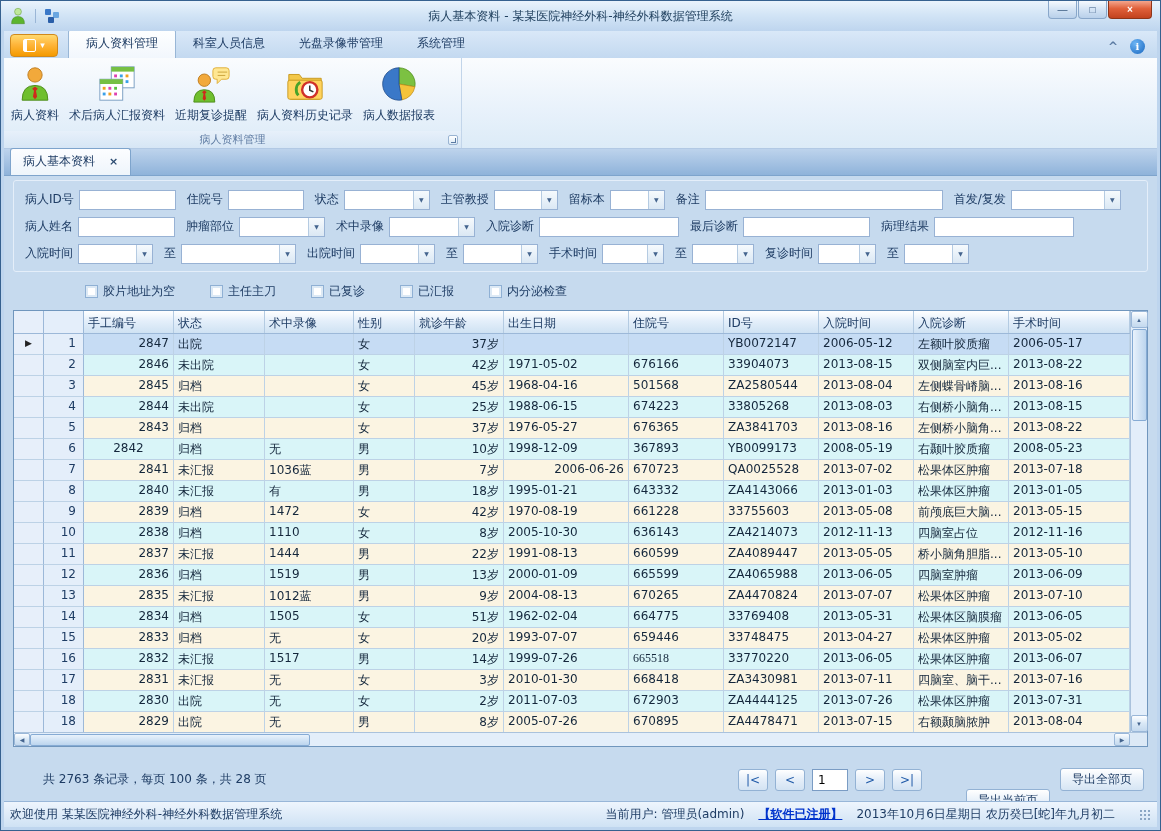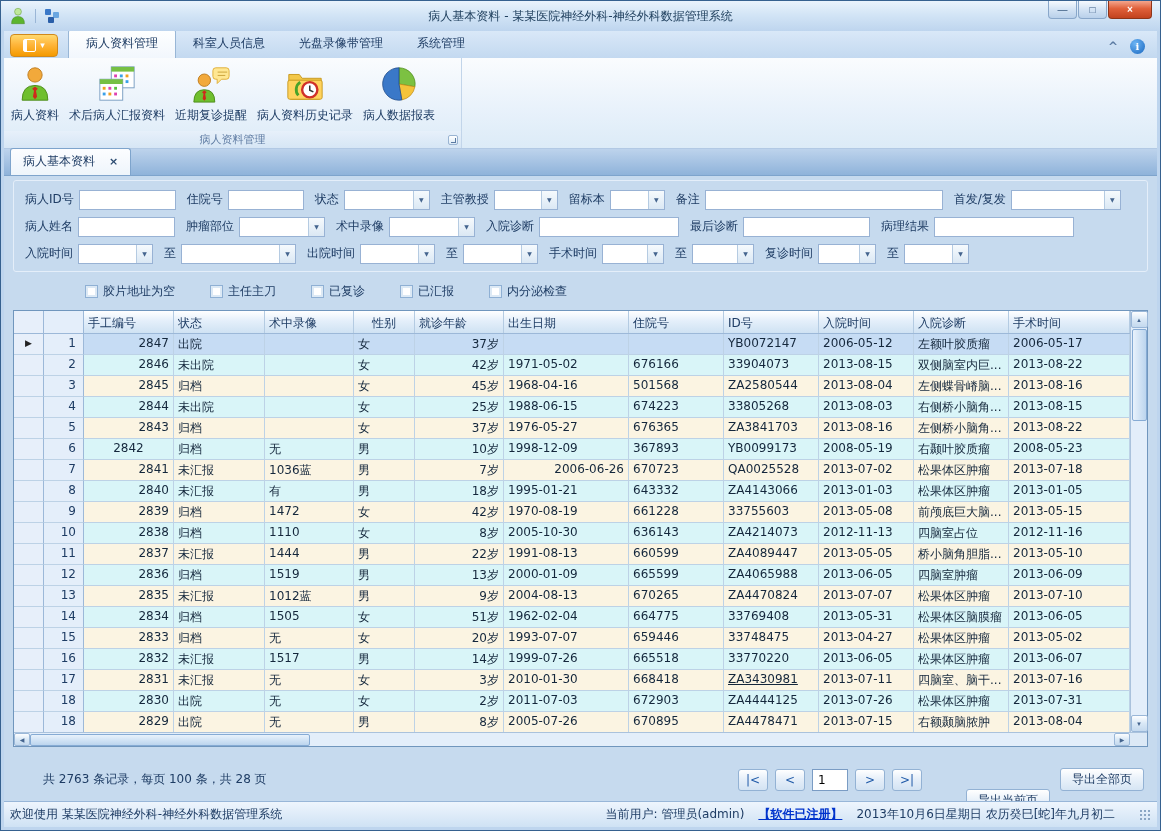--- a/index.html
+++ b/index.html
@@ -399,21 +399,21 @@
 
       <div class="table-box">
         <div class="tbl-main">
           <div class="tbl-grid">
             <div class="thead">
                 <div class="hcell selc" style="padding-top: 0px;"></div>
                 <div class="hcell numc"></div>
                 <div class="hcell" style="width: 90px; flex: 0 0 90px;">手工编号</div>
                 <div class="hcell" style="width: 91px; flex: 0 0 91px;">状态</div>
                 <div class="hcell" style="width: 89px; flex: 0 0 89px;">术中录像</div>
-                <div class="hcell" style="width: 61px; flex: 0 0 61px; text-align: center;">性别</div>
+                <div class="hcell" style="width: 61px; flex: 0 0 61px;">性别</div>
                 <div class="hcell" style="width: 89px; flex: 0 0 89px;">就诊年龄</div>
                 <div class="hcell" style="width: 125px; flex: 0 0 125px;">出生日期</div>
                 <div class="hcell" style="width: 95px; flex: 0 0 95px;">住院号</div>
                 <div class="hcell" style="width: 95px; flex: 0 0 95px;">ID号</div>
                 <div class="hcell" style="width: 95px; flex: 0 0 95px;">入院时间</div>
                 <div class="hcell" style="width: 95px; flex: 0 0 95px;">入院诊断</div>
                 <div class="hcell" style="flex: 1 1 0%;">手术时间</div>
               </div>
             <div>
                 <div class="trow sel">
@@ -643,37 +643,37 @@
                 </div>
                 <div class="trow cyan">
                   <div class="cell selc"></div>
                   <div class="cell numc">16</div>
                   <div class="cell datac" style="width: 90px; flex: 0 0 90px; text-align: right;">2832</div>
                   <div class="cell datac" style="width: 91px; flex: 0 0 91px;">未汇报</div>
                   <div class="cell datac" style="width: 89px; flex: 0 0 89px;">1517</div>
                   <div class="cell datac" style="width: 61px; flex: 0 0 61px;">男</div>
                   <div class="cell datac" style="width: 89px; flex: 0 0 89px; text-align: right;">14岁</div>
                   <div class="cell datac" style="width: 125px; flex: 0 0 125px;">1999-07-26</div>
-                  <div class="cell datac" style="width: 95px; flex: 0 0 95px;">665518</div>
+                  <div class="cell datac" style="width: 95px; flex: 0 0 95px; font-family: Liberation Serif, serif;">665518</div>
                   <div class="cell datac" style="width: 95px; flex: 0 0 95px;">33770220</div>
                   <div class="cell datac" style="width: 95px; flex: 0 0 95px;">2013-06-05</div>
                   <div class="cell datac" style="width: 95px; flex: 0 0 95px;">松果体区肿瘤</div>
                   <div class="cell datac" style="flex: 1 1 0%;">2013-06-07</div>
                 </div>
                 <div class="trow cream">
                   <div class="cell selc"></div>
                   <div class="cell numc">17</div>
                   <div class="cell datac" style="width: 90px; flex: 0 0 90px; text-align: right;">2831</div>
                   <div class="cell datac" style="width: 91px; flex: 0 0 91px;">未汇报</div>
                   <div class="cell datac" style="width: 89px; flex: 0 0 89px;">无</div>
                   <div class="cell datac" style="width: 61px; flex: 0 0 61px;">女</div>
                   <div class="cell datac" style="width: 89px; flex: 0 0 89px; text-align: right;">3岁</div>
                   <div class="cell datac" style="width: 125px; flex: 0 0 125px;">2010-01-30</div>
                   <div class="cell datac" style="width: 95px; flex: 0 0 95px;">668418</div>
-                  <div class="cell datac" style="width: 95px; flex: 0 0 95px; text-decoration: underline;">ZA3430981</div>
+                  <div class="cell datac" style="width: 95px; flex: 0 0 95px;">ZA3430981</div>
                   <div class="cell datac" style="width: 95px; flex: 0 0 95px;">2013-07-11</div>
                   <div class="cell datac" style="width: 95px; flex: 0 0 95px;">四脑室、脑干...</div>
                   <div class="cell datac" style="flex: 1 1 0%;">2013-07-16</div>
                 </div>
                 <div class="trow cyan">
                   <div class="cell selc"></div>
                   <div class="cell numc">18</div>
                   <div class="cell datac" style="width: 90px; flex: 0 0 90px; text-align: right;">2830</div>
                   <div class="cell datac" style="width: 91px; flex: 0 0 91px;">出院</div>
                   <div class="cell datac" style="width: 89px; flex: 0 0 89px;">无</div>

